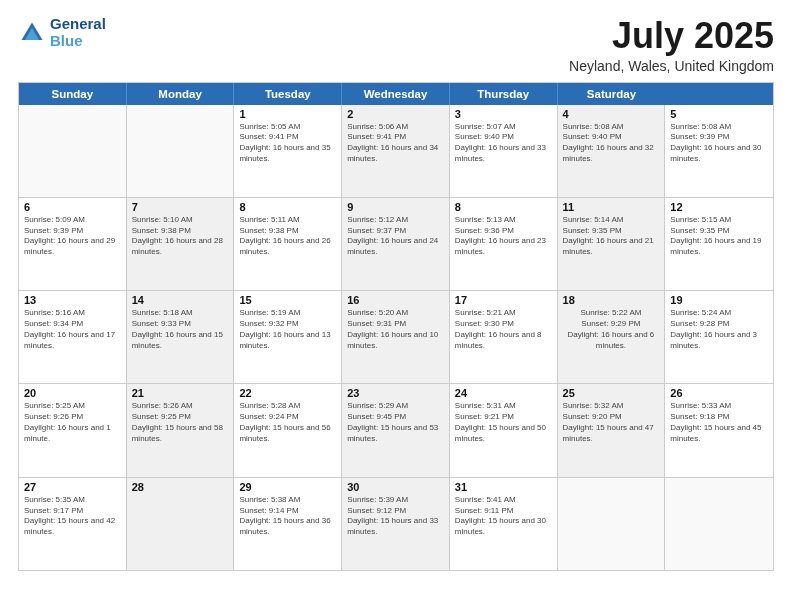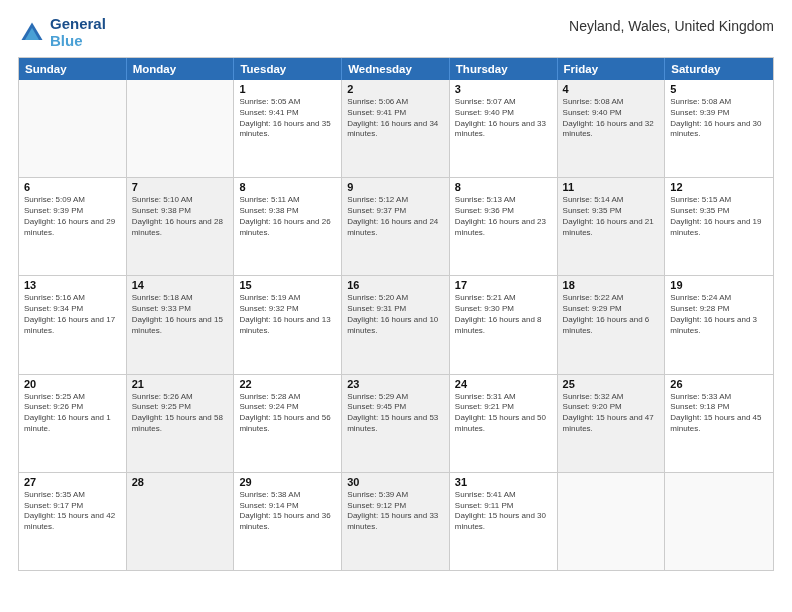--- a/index.html
+++ b/index.html
@@ -61,21 +61,21 @@
     .cal-header {
       display: grid;
       grid-template-columns: repeat(7, 1fr);
       background: #2a6db5;
     }
     .cal-header-cell {
       color: #fff;
       font-size: 11.5px;
       font-weight: bold;
       padding: 5px 6px;
-      text-align: left;
+      text-align: center;
       border-right: 1px solid #4a8dd5;
     }
     .cal-header-cell:last-child { border-right: none; }
     .cal-body {
       flex: 1;
       display: flex;
       flex-direction: column;
     }
     .cal-row {
       display: grid;
@@ -117,32 +117,32 @@
       <svg class="logo-icon" viewBox="0 0 32 32">
         <polygon points="16,4 28,24 4,24" fill="#2a6db5"></polygon>
         <polygon points="16,10 24,24 8,24" fill="#4aa0d5"></polygon>
       </svg>
       <div class="logo-text">
         <div>General</div>
         <div style="color:#4aa0d5;">Blue</div>
       </div>
     </div>
     <div class="title-block">
+      <div class="main-title">July 2025</div>
       <div class="subtitle">Neyland, Wales, United Kingdom</div>
     </div>
   </div>
 
   <div class="calendar">
     <div class="cal-header">
     <div class="cal-header-cell">Sunday</div>
         <div class="cal-header-cell">Monday</div>
         <div class="cal-header-cell">Tuesday</div>
         <div class="cal-header-cell">Wednesday</div>
         <div class="cal-header-cell">Thursday</div>
-        <div class="cal-header-cell">Friday</div>
         <div class="cal-header-cell">Saturday</div>
       </div>
     <div class="cal-body">
     <div class="cal-row">
           <div class="cal-cell empty"></div>
           <div class="cal-cell empty"></div>
           <div class="cal-cell">
             <span class="day-num">1</span>
             <div class="cell-text" style="white-space: pre-line;">Sunrise: 5:05 AM
 Sunset: 9:41 PM
@@ -243,21 +243,21 @@
 Daylight: 16 hours and 10 minutes.</div>
           </div>
           <div class="cal-cell">
             <span class="day-num">17</span>
             <div class="cell-text" style="white-space: pre-line;">Sunrise: 5:21 AM
 Sunset: 9:30 PM
 Daylight: 16 hours and 8 minutes.</div>
           </div>
           <div class="cal-cell shaded">
             <span class="day-num">18</span>
-            <div class="cell-text" style="white-space: pre-line;">Sunrise: 5:22 AM
+            <div class="cell-text" style="white-space: pre-line; text-align: center;">Sunrise: 5:22 AM
 Sunset: 9:29 PM
 Daylight: 16 hours and 6 minutes.</div>
           </div>
           <div class="cal-cell">
             <span class="day-num">19</span>
             <div class="cell-text" style="white-space: pre-line;">Sunrise: 5:24 AM
 Sunset: 9:28 PM
 Daylight: 16 hours and 3 minutes.</div>
           </div>
         </div>

